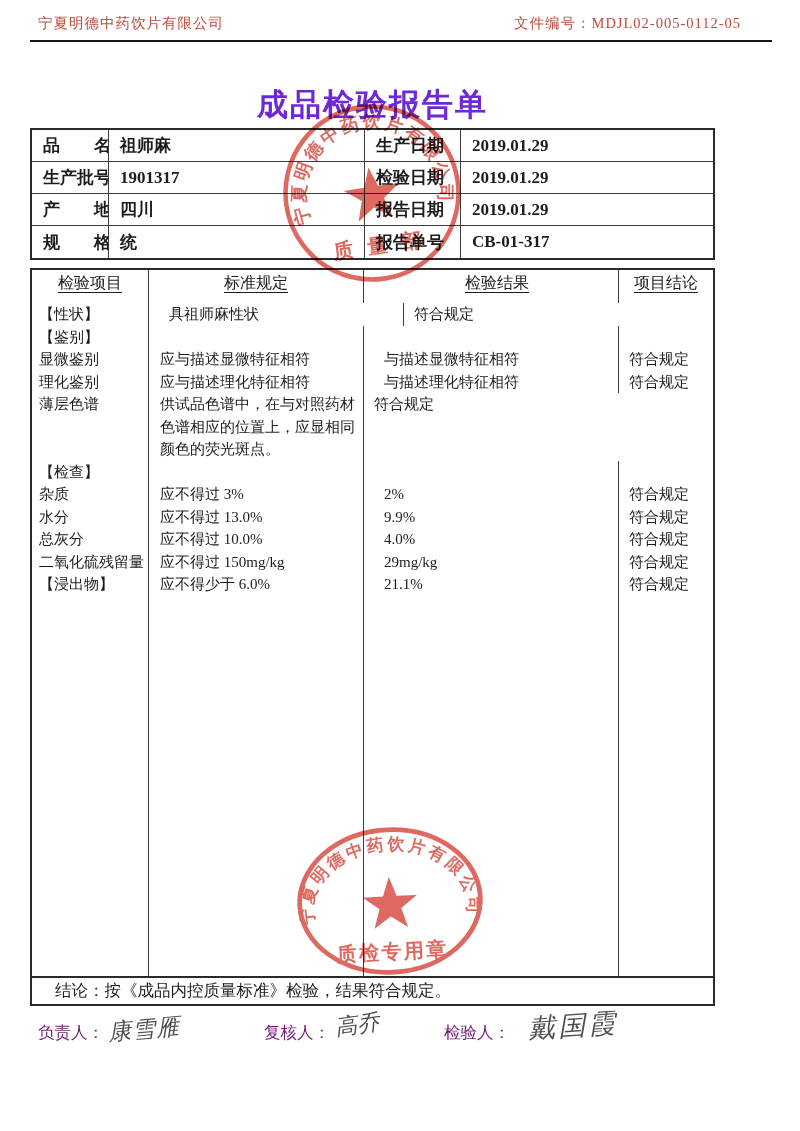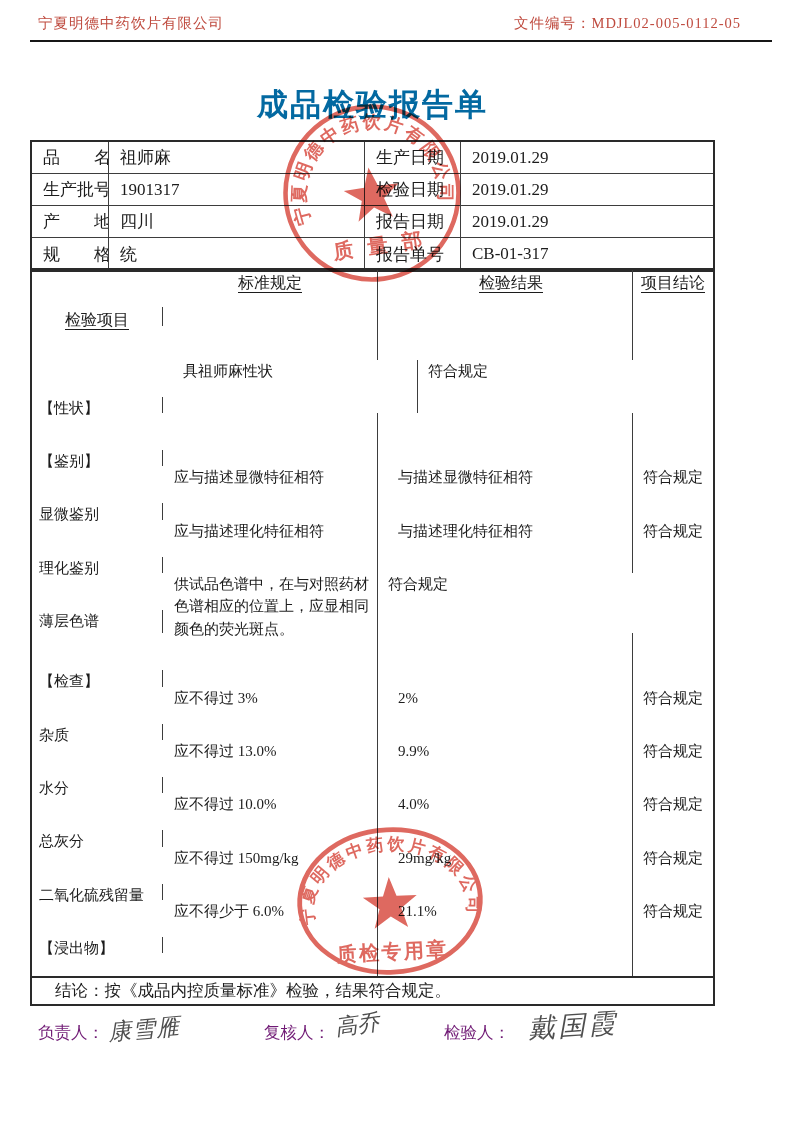--- a/index.html
+++ b/index.html
@@ -7,37 +7,37 @@
     width:800px;height:1131px;position:relative;background:#ffffff;
     font-family:"Liberation Serif","DejaVu Serif",serif;color:#1c1c1c;overflow:hidden;
   }
   
   .tophead{position:absolute;top:14px;font-size:14.5px;color:#bf4a3e;letter-spacing:1px;white-space:nowrap;}
   #hdr-left{left:38px;}
   #hdr-right{left:514px;}
   .toprule{position:absolute;top:40px;left:30px;width:742px;height:2px;background:#161616;}
   
   .title{position:absolute;top:84px;left:30px;width:685px;text-align:center;
-    font-size:31px;font-weight:bold;letter-spacing:2px;color:#0369a1;}
-  
-  .info-table{position:absolute;left:30px;top:140px;width:685px;box-sizing:border-box;
-    border:2px solid #2a2a2a;display:grid;grid-template-columns:77px 256px 96px 1fr;grid-auto-rows:32px;}
+    font-size:31px;font-weight:bold;letter-spacing:2px;color:#6d28d9;}
+  
+  .info-table{position:absolute;left:30px;top:128px;width:685px;box-sizing:border-box;
+    border:2px solid #2a2a2a;display:grid;grid-template-columns:77px 256px 96px 1fr;grid-auto-rows:32px;font-weight:bold;}
   .icell{box-sizing:border-box;border-right:1px solid #3d3d3d;border-bottom:1px solid #3d3d3d;
     font-size:17px;display:flex;align-items:center;padding-left:11px;white-space:nowrap;overflow:hidden;}
   .icell.last-col{border-right:none;}
   .icell.last-row{border-bottom:none;text-align:right;}
   
   .res-table{position:absolute;left:30px;top:268px;width:685px;height:708px;box-sizing:border-box;
     border:2px solid #2a2a2a;border-bottom:none;display:flex;flex-direction:column;}
   .res-row{display:flex;min-height:22.5px;line-height:22.5px;font-size:15px;}
   .res-row.head{min-height:26px;line-height:26px;font-size:16px;}
   .res-row.spacer{min-height:7px;}
   .res-row.fill{flex:1;}
   .rc{box-sizing:border-box;border-right:1px solid #3d3d3d;}
-  .rc1{width:131px;padding-left:7px;margin-top:37px;}
+  .rc1{width:117px;padding-left:7px;}
   .rc2{width:215px;padding-left:11px;padding-right:6px;}
   .rc3{width:243px;padding-left:8px;padding-right:6px;margin-left:12px;}
   .rc4{flex:1;border-right:none;padding-left:10px;}
   .head .rc{text-align:center;padding:0;}
   .head .rc span{text-decoration:underline;text-underline-offset:4px;}
   
   .conclusion{position:absolute;left:30px;top:976px;width:685px;height:30px;box-sizing:border-box;
     border:2px solid #2a2a2a;font-size:16.5px;line-height:26px;padding-left:23px;white-space:nowrap;overflow:hidden;}
   
   .signs{position:absolute;left:30px;top:1012px;width:720px;height:56px;}

